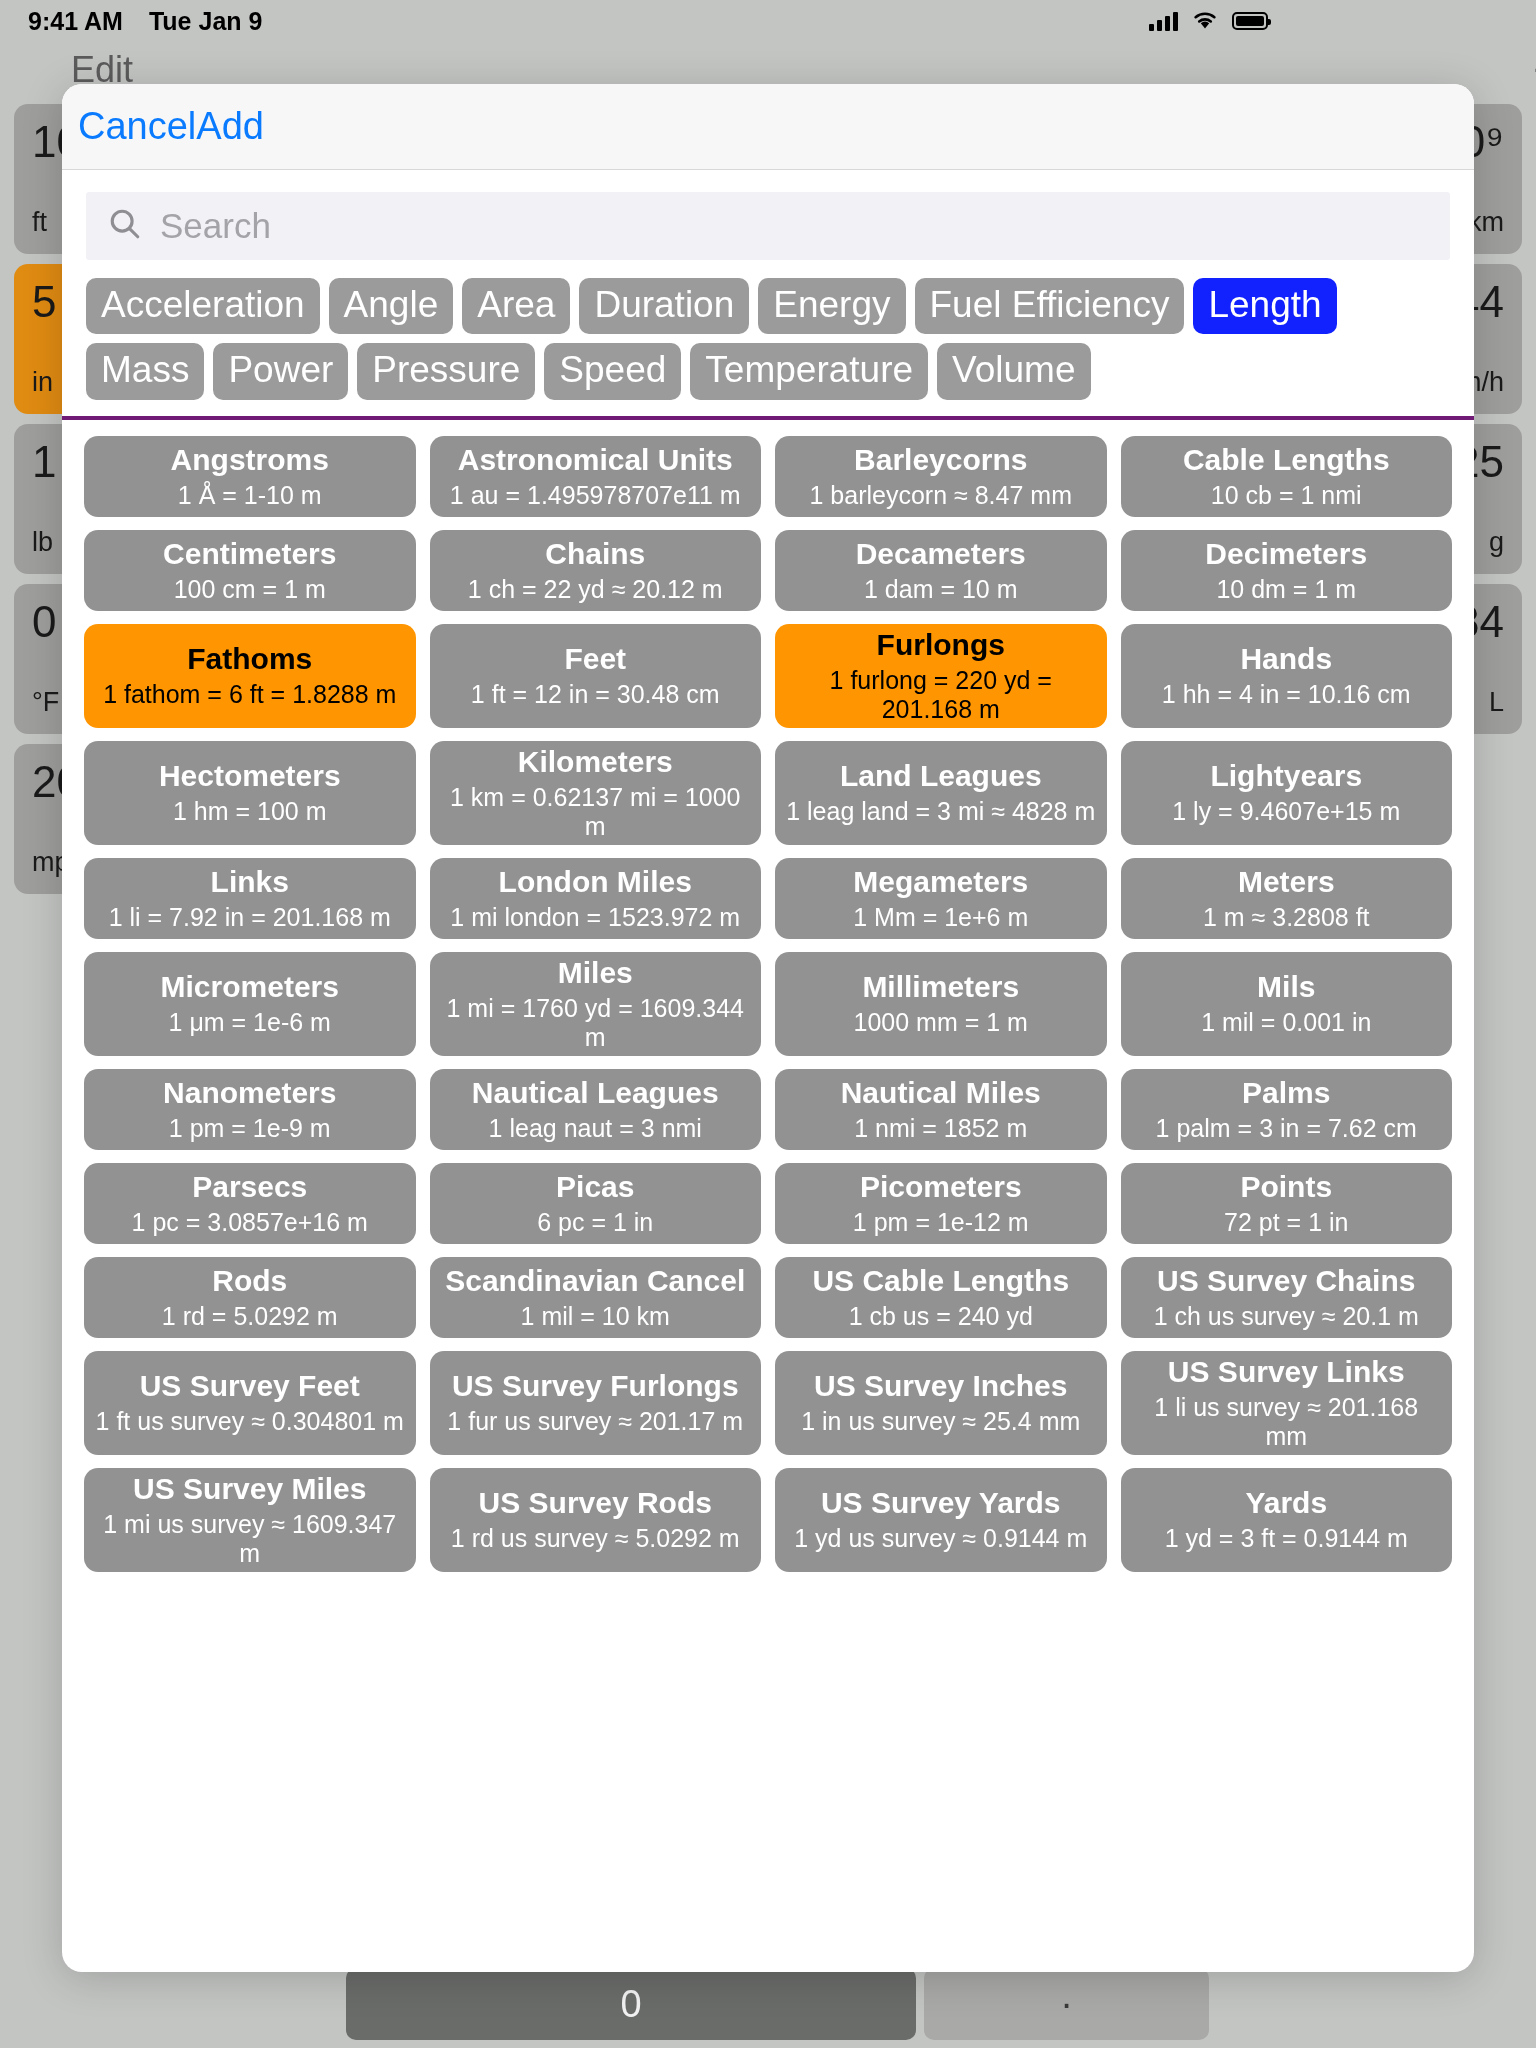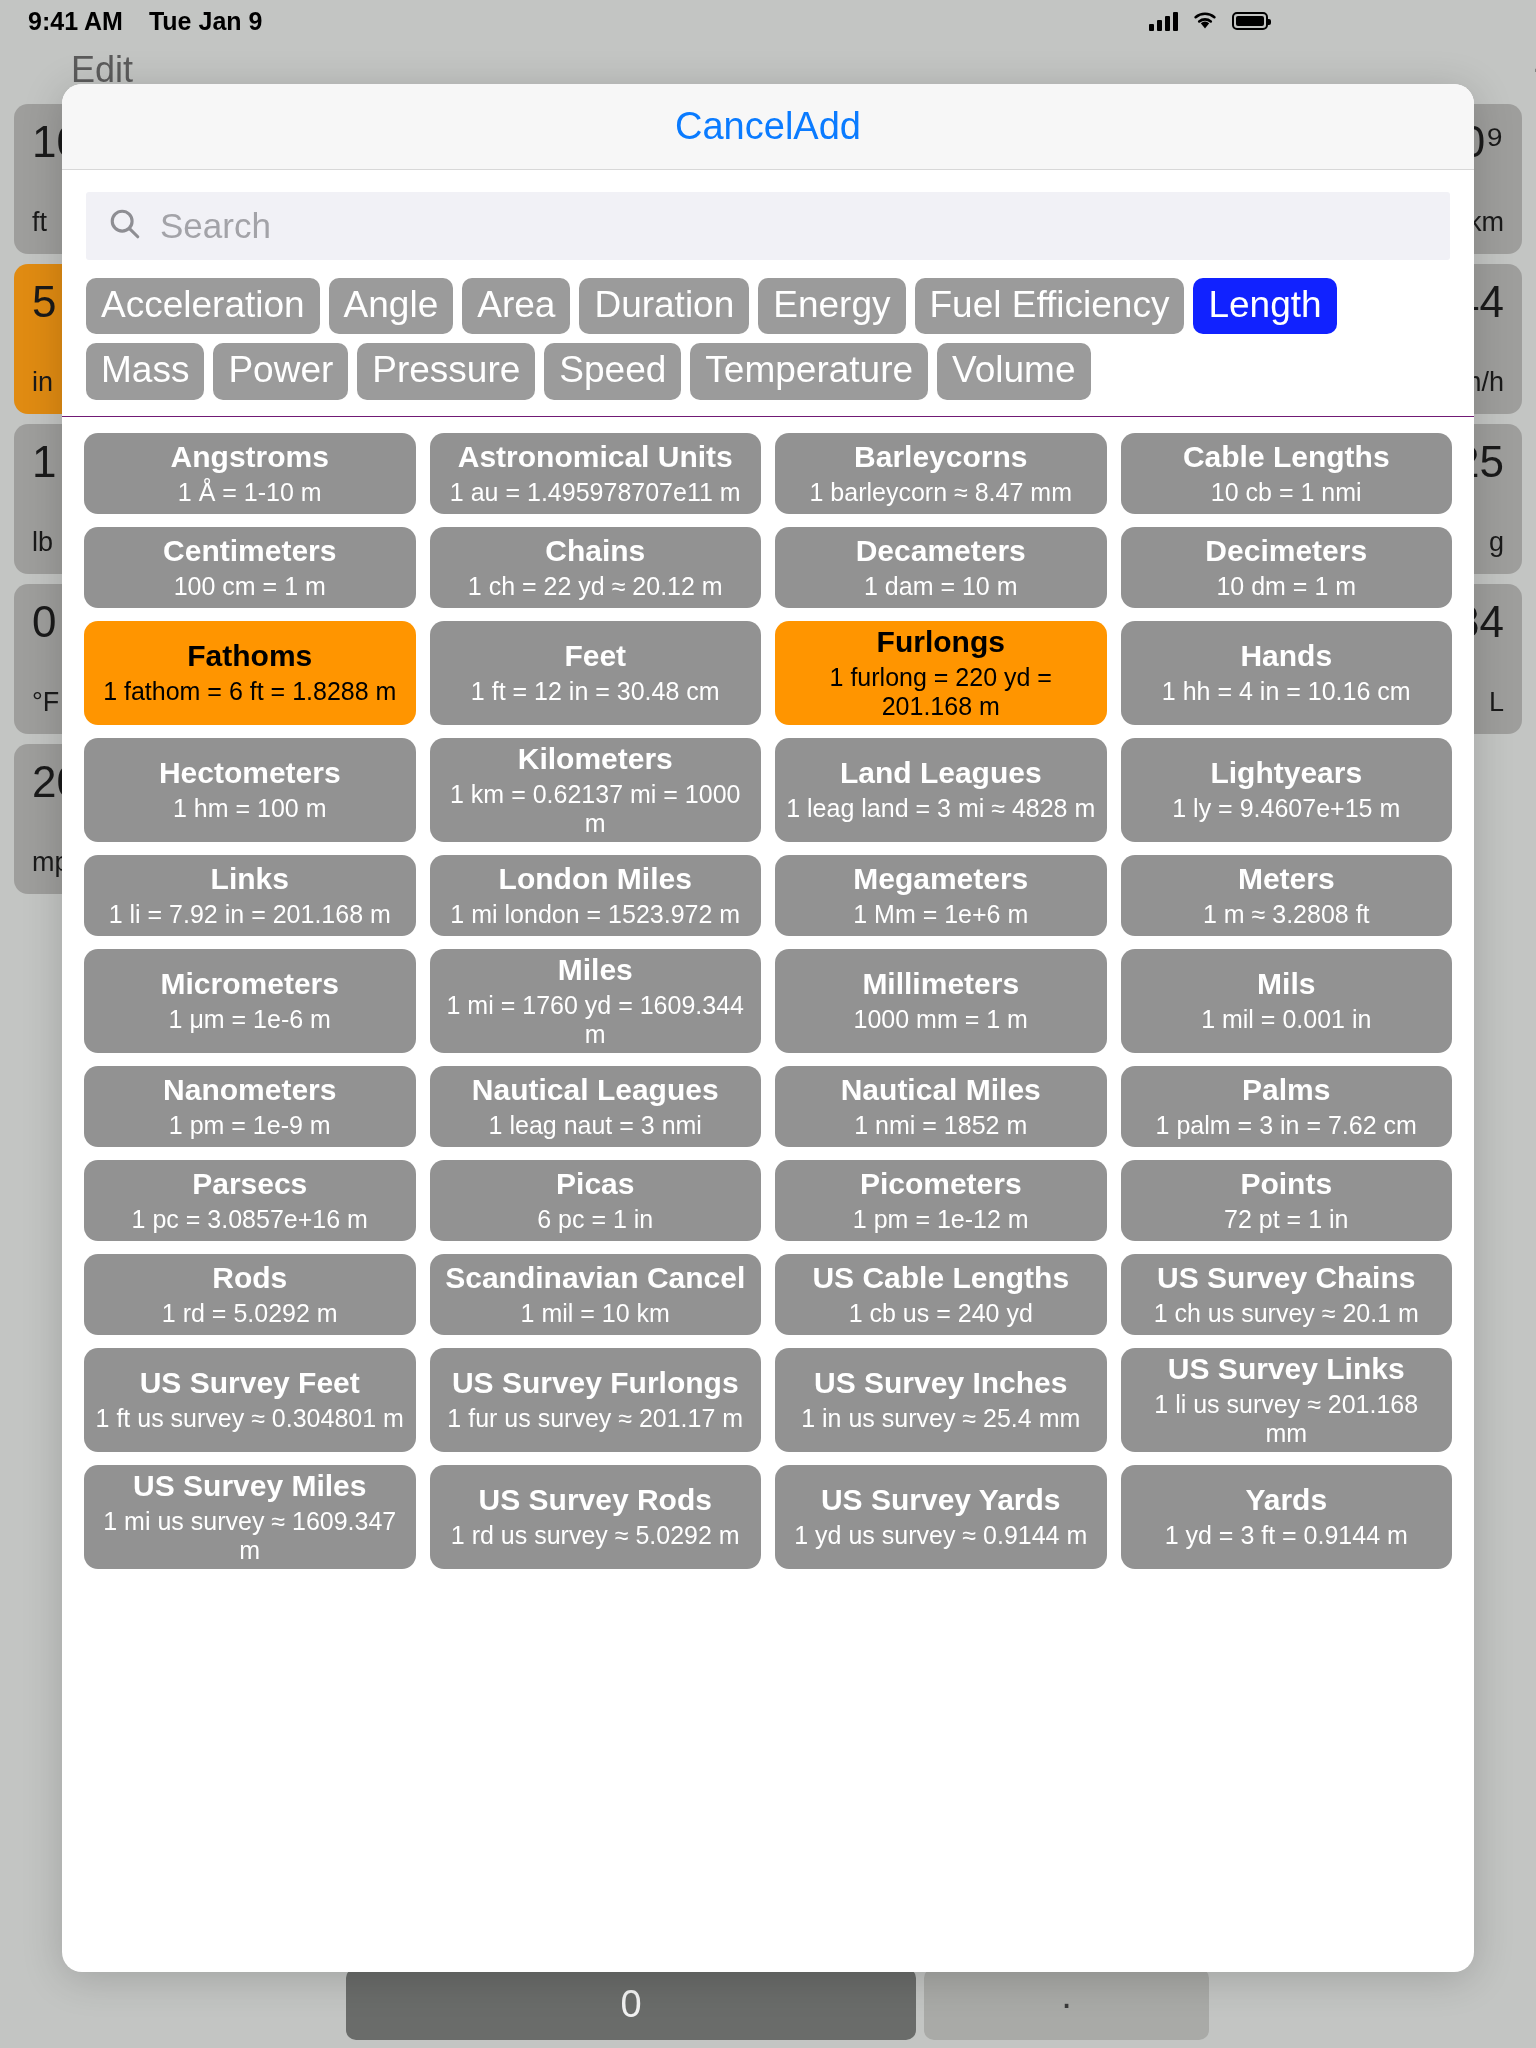--- a/index.html
+++ b/index.html
@@ -92,22 +92,22 @@
     background: #ffffff;
     border-radius: 20px;
     overflow: hidden;
     box-shadow: 0 6px 40px rgba(0,0,0,.18);
     display: flex; flex-direction: column;
   }
   #sheet-header {
     flex: 0 0 86px;
     background: #f7f7f7;
     border-bottom: 1px solid #d8d8d8;
-    display: flex; align-items: center; justify-content: center;
-    padding: 0 43px;
+    display: flex; align-items: center; justify-content: flex-start;
+    padding: 0 16px;
   }
   #cancel-button, #add-button {
     color: #0a7bff; font-size: 38px; background: none; border: none;
     font-family: inherit; cursor: pointer;
   }
 
   #search-row { padding: 22px 24px 8px 24px; }
   #search-field {
     display: flex; align-items: center; gap: 18px;
     background: #f1f1f6; border-radius: 3px;
@@ -115,21 +115,21 @@
   }
   #search-input {
     border: none; outline: none; background: transparent;
     font-family: inherit; font-size: 35px; color: #3a3a3a; width: 100%;
   }
   #search-input::placeholder { color: #a3a3a8; }
 
   #category-chips {
     display: flex; flex-wrap: wrap; gap: 9px;
     padding: 10px 24px 16px 24px;
-    border-bottom: 1px solid #701a75;
+    border-bottom: 4px solid #701a75;
   }
   .chip {
     background: #9b9b9b; color: #ffffff;
     border: none; border-radius: 10px;
     font-family: inherit; font-size: 37px;
     padding: 6px 15px 9px 15px;
     cursor: pointer; line-height: 1.12;
   }
   .chip.is-selected { background: #1122ff; }
 

